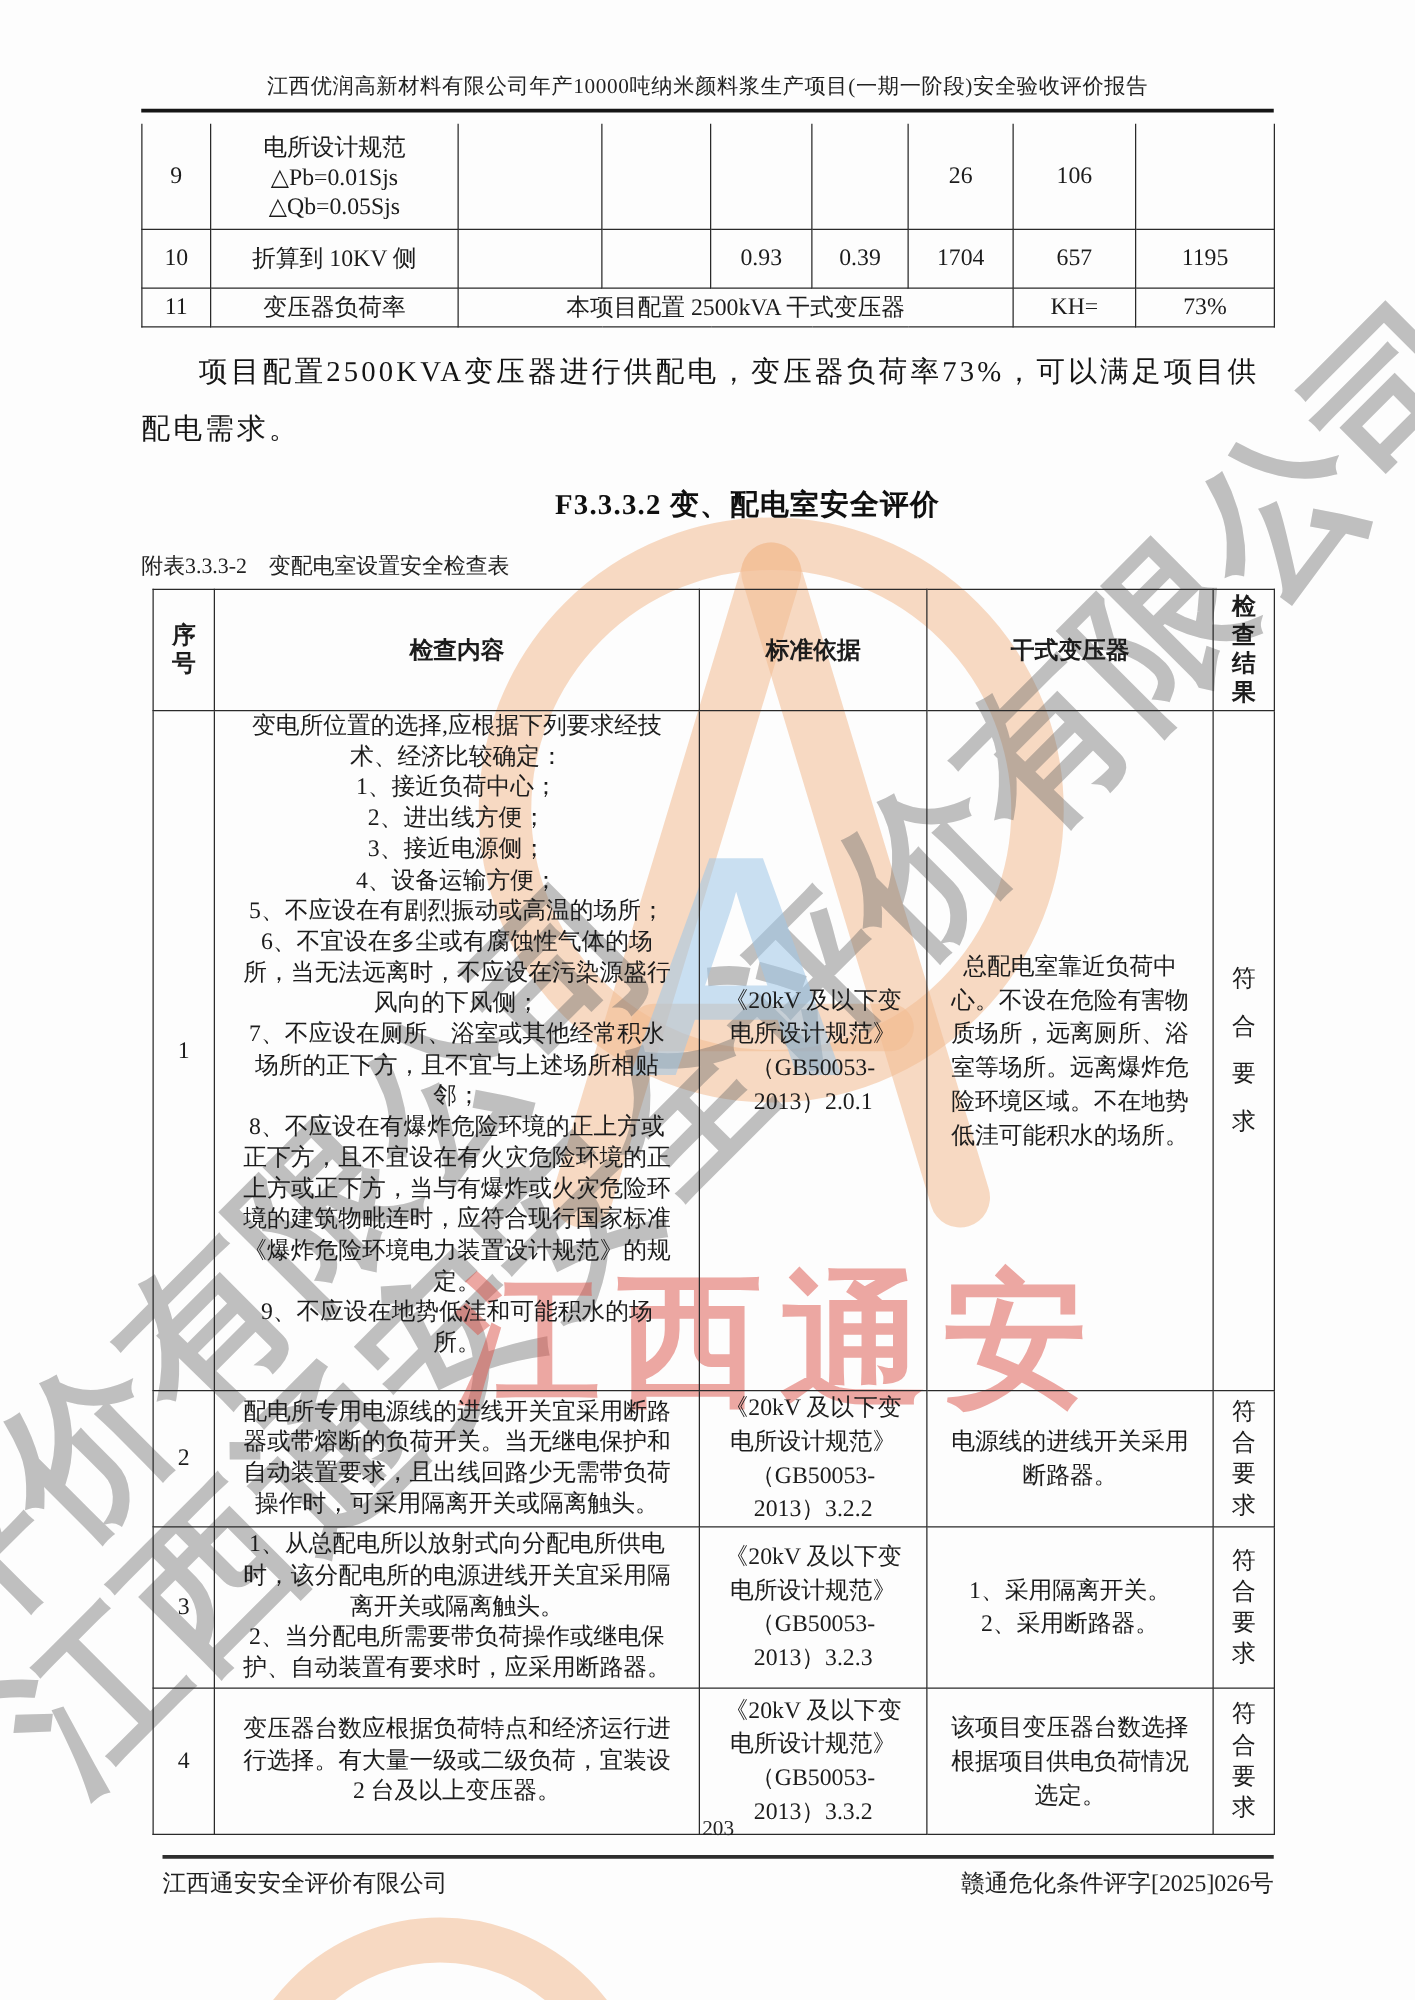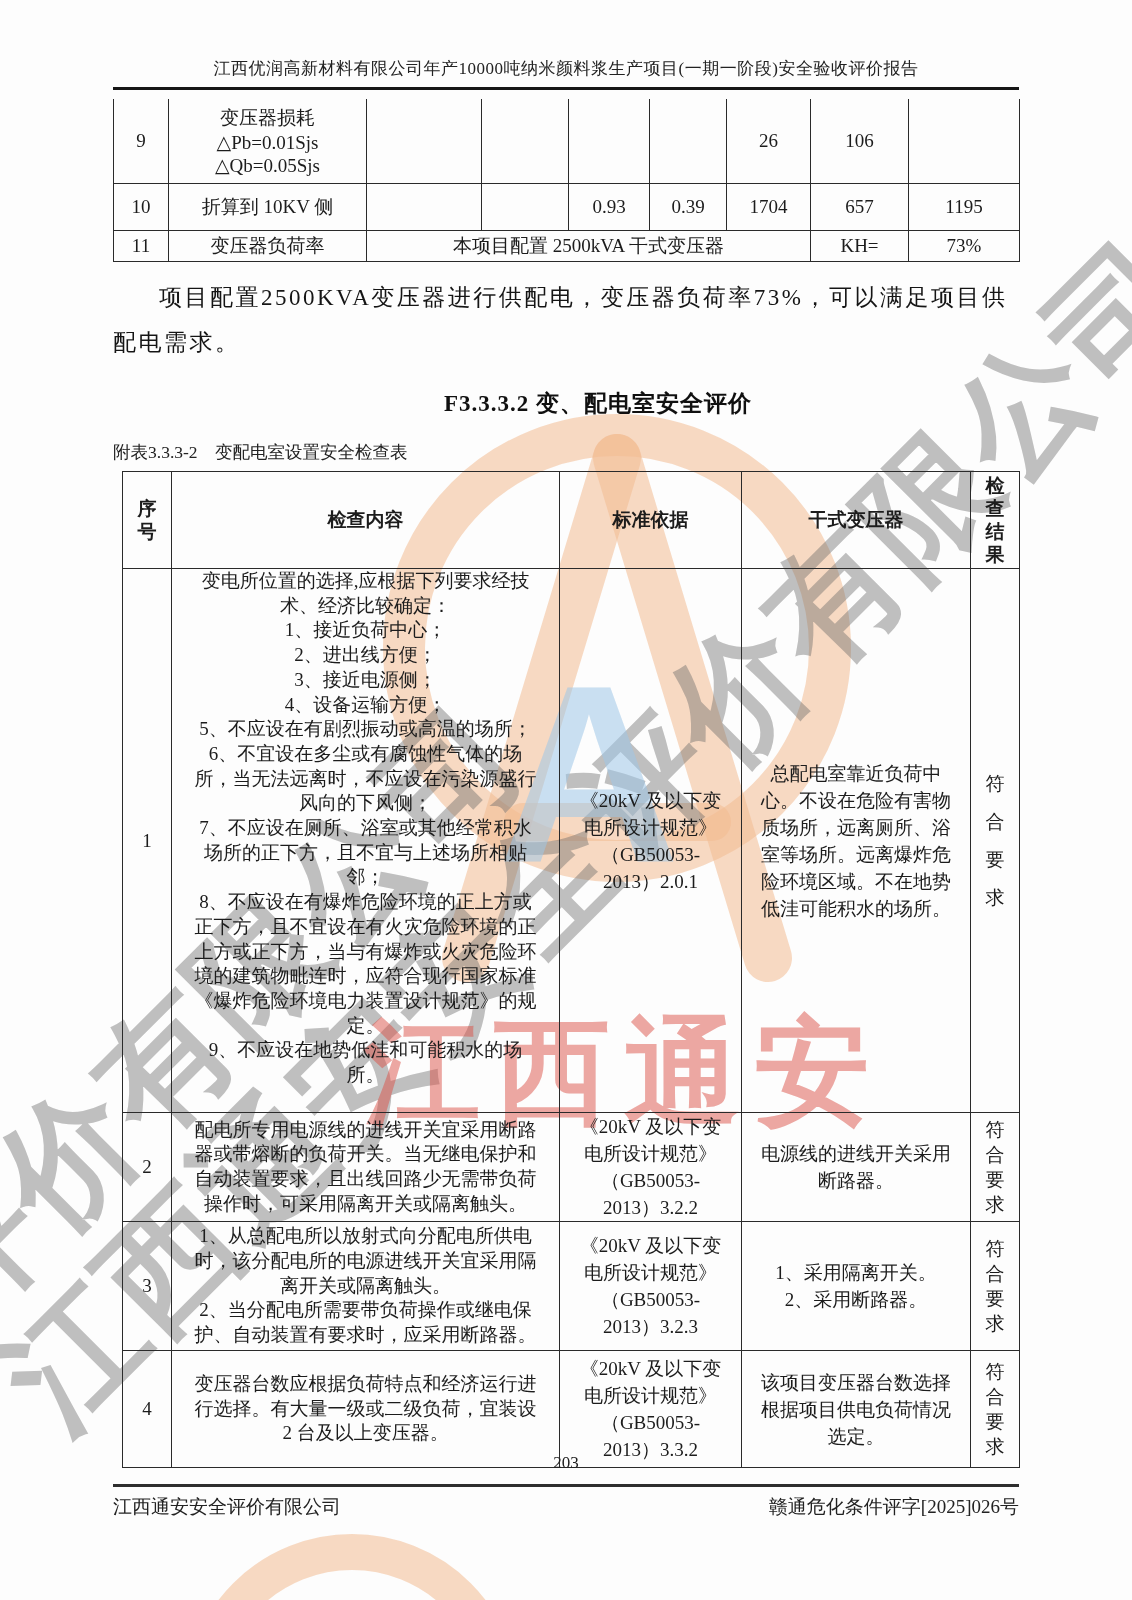--- a/index.html
+++ b/index.html
@@ -40,21 +40,21 @@
   .cell-situation { line-height:27px; white-space:pre-line; }
   .vtext { width:1.25em; margin:0 auto; word-break:break-all; line-height:25px; text-align:center; }
   .hdr .vtext { line-height:23px; }
   .row1 td { height:543px; }
   .row2 td { height:107px; }
   .row3 td { height:128px; }
   .row4 td { height:116px; }
   .row1 .vtext { line-height:38px; }
 
   
-  .footer { position:absolute; z-index:1; left:113px; right:113px; top:1453px; }
+  .footer { position:absolute; z-index:1; left:130px; right:113px; top:1453px; }
   .page-num { text-align:center; font-size:17px; color:#222; }
   .footer-rule { height:2.5px; background:#2e2e2e; margin-top:11px; }
   .footer-row { display:flex; justify-content:space-between; margin-top:7px; font-size:19px; color:#222; }
 
   
   .wm-layer { position:absolute; inset:0; z-index:0; pointer-events:none; }
   .wm-diag {
     position:absolute; white-space:nowrap; font-weight:bold;
     font-size:132px; letter-spacing:2px;
     color:rgba(104,104,104,0.42);
@@ -109,21 +109,21 @@
           <col style="width:87px">
         <col style="width:81px">
           <col style="width:77px">
           <col style="width:84px">
           <col style="width:98px">
           <col style="width:111px">
       </colgroup>
       <tbody>
           <tr class="r9">
         <td>9</td>
-        <td class="pre">变压器损耗
+        <td class="pre">电所设计规范
 △Pb=0.01Sjs
 △Qb=0.05Sjs</td>
         <td></td>
         <td></td>
         <td></td>
         <td></td>
         <td>26</td>
         <td>106</td>
         <td></td>
       </tr>

